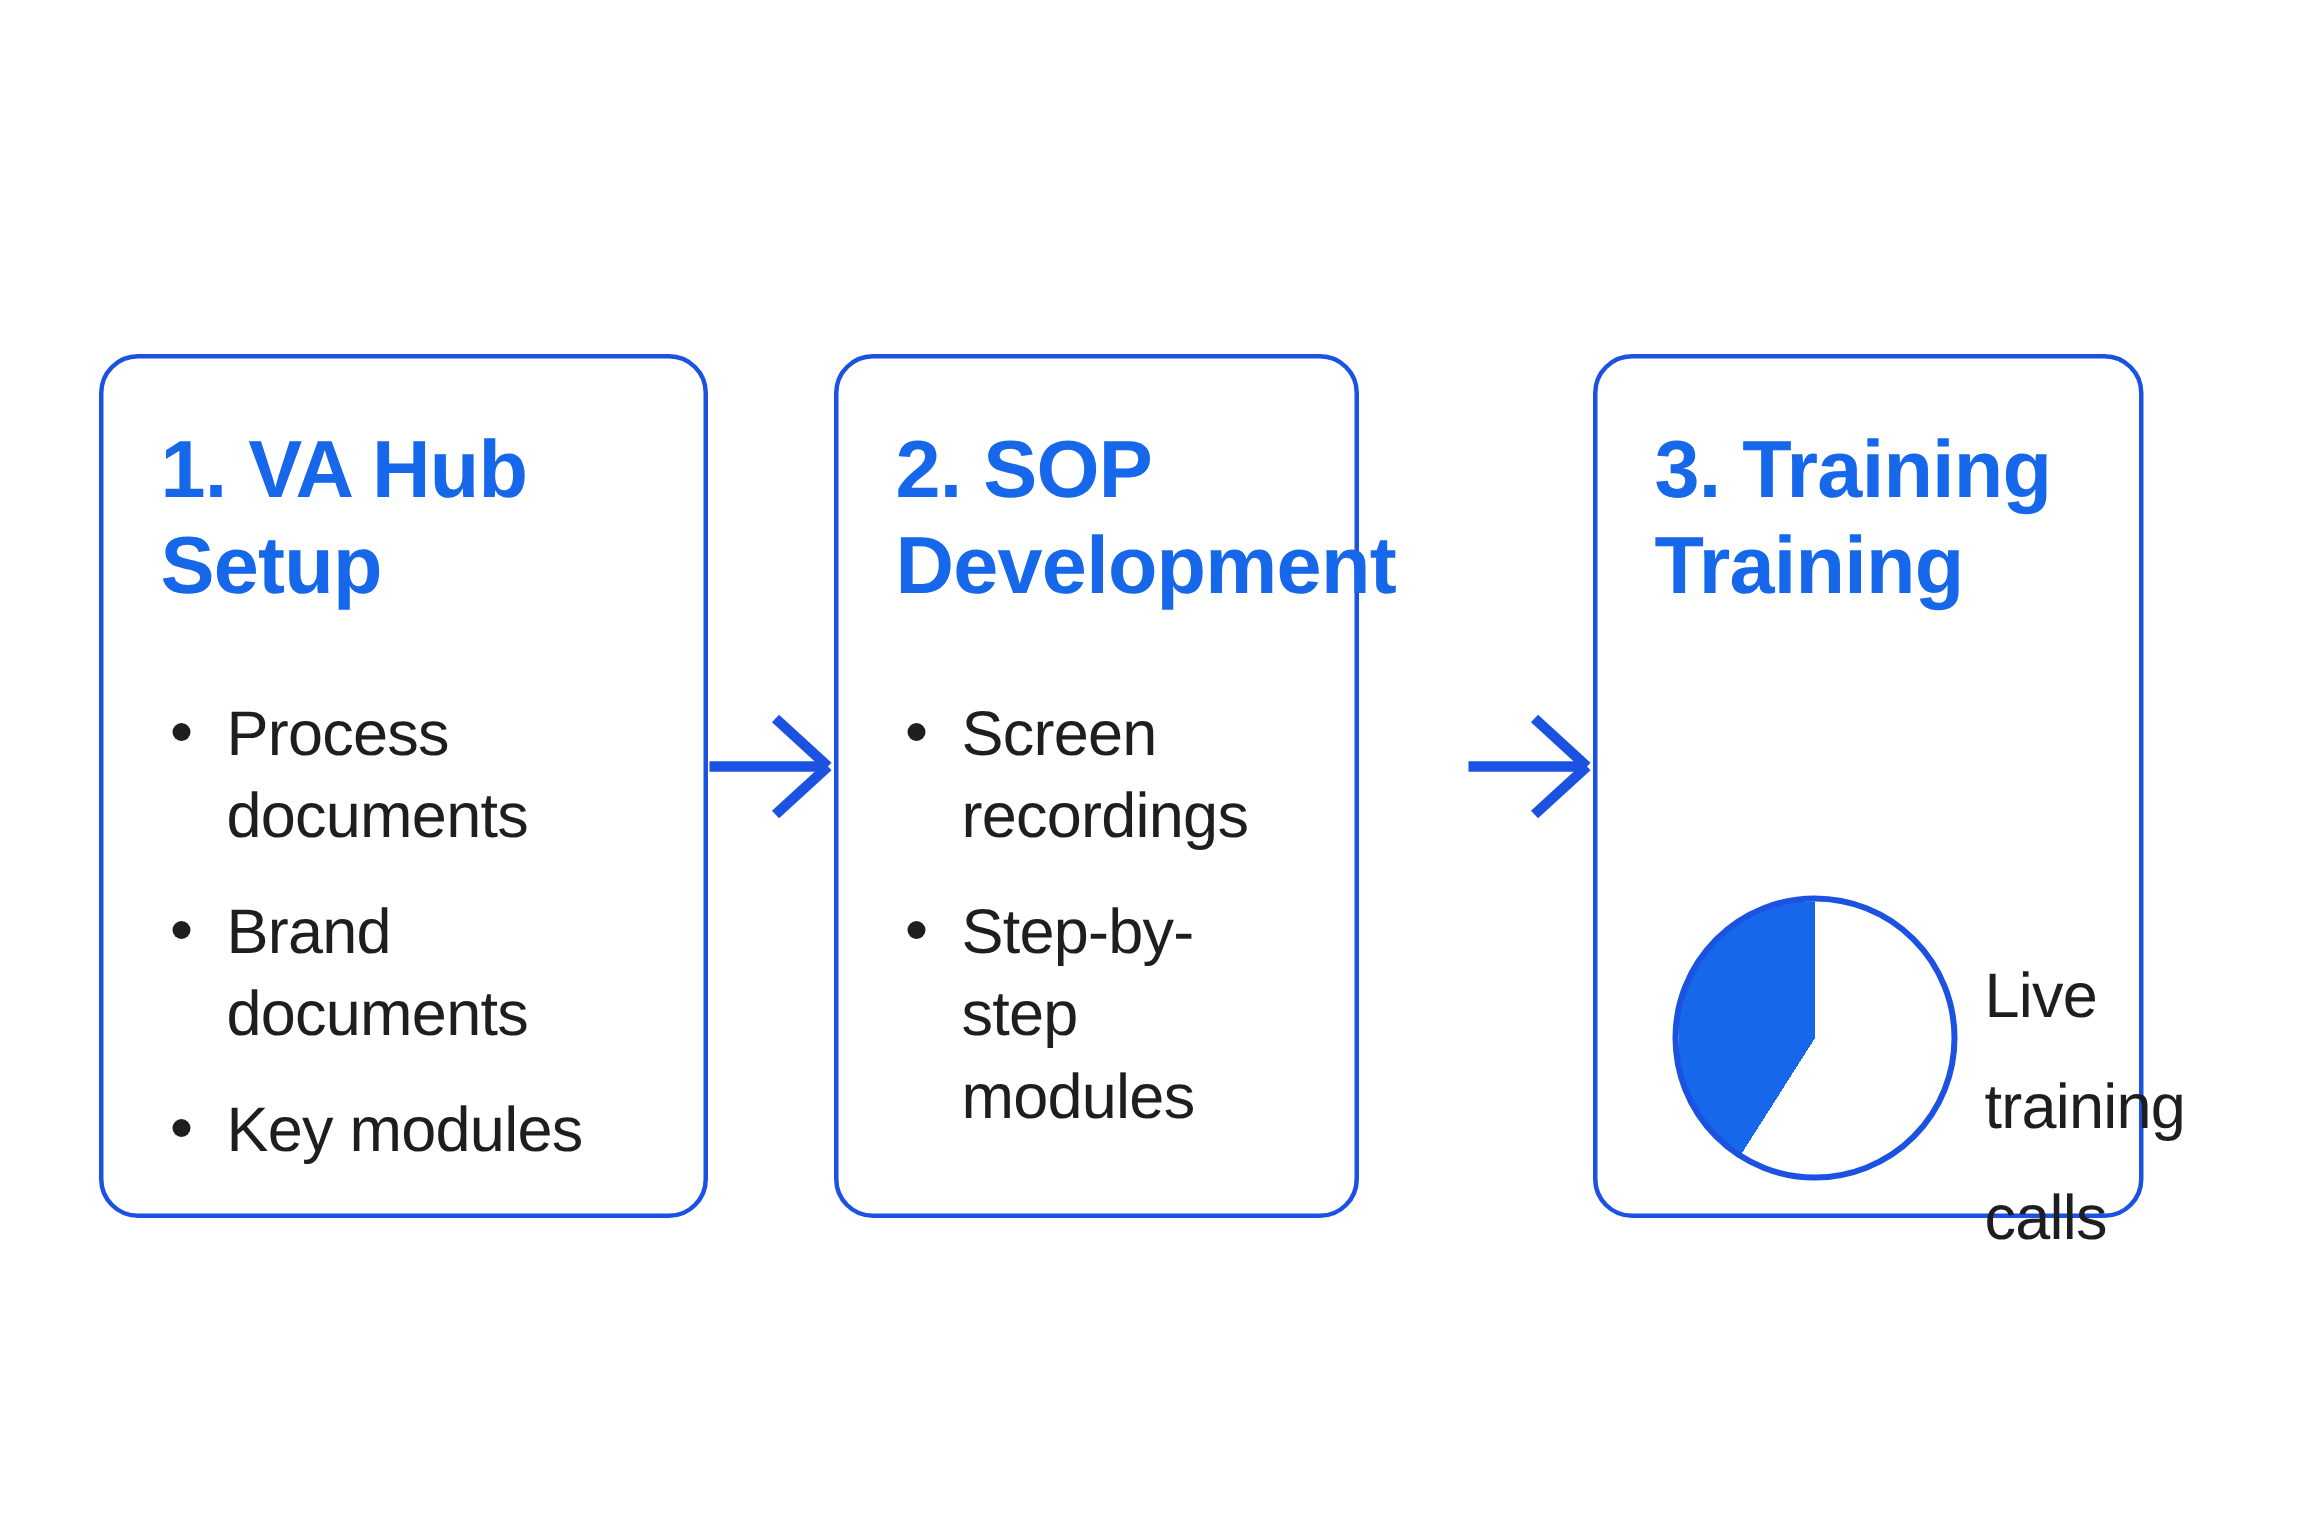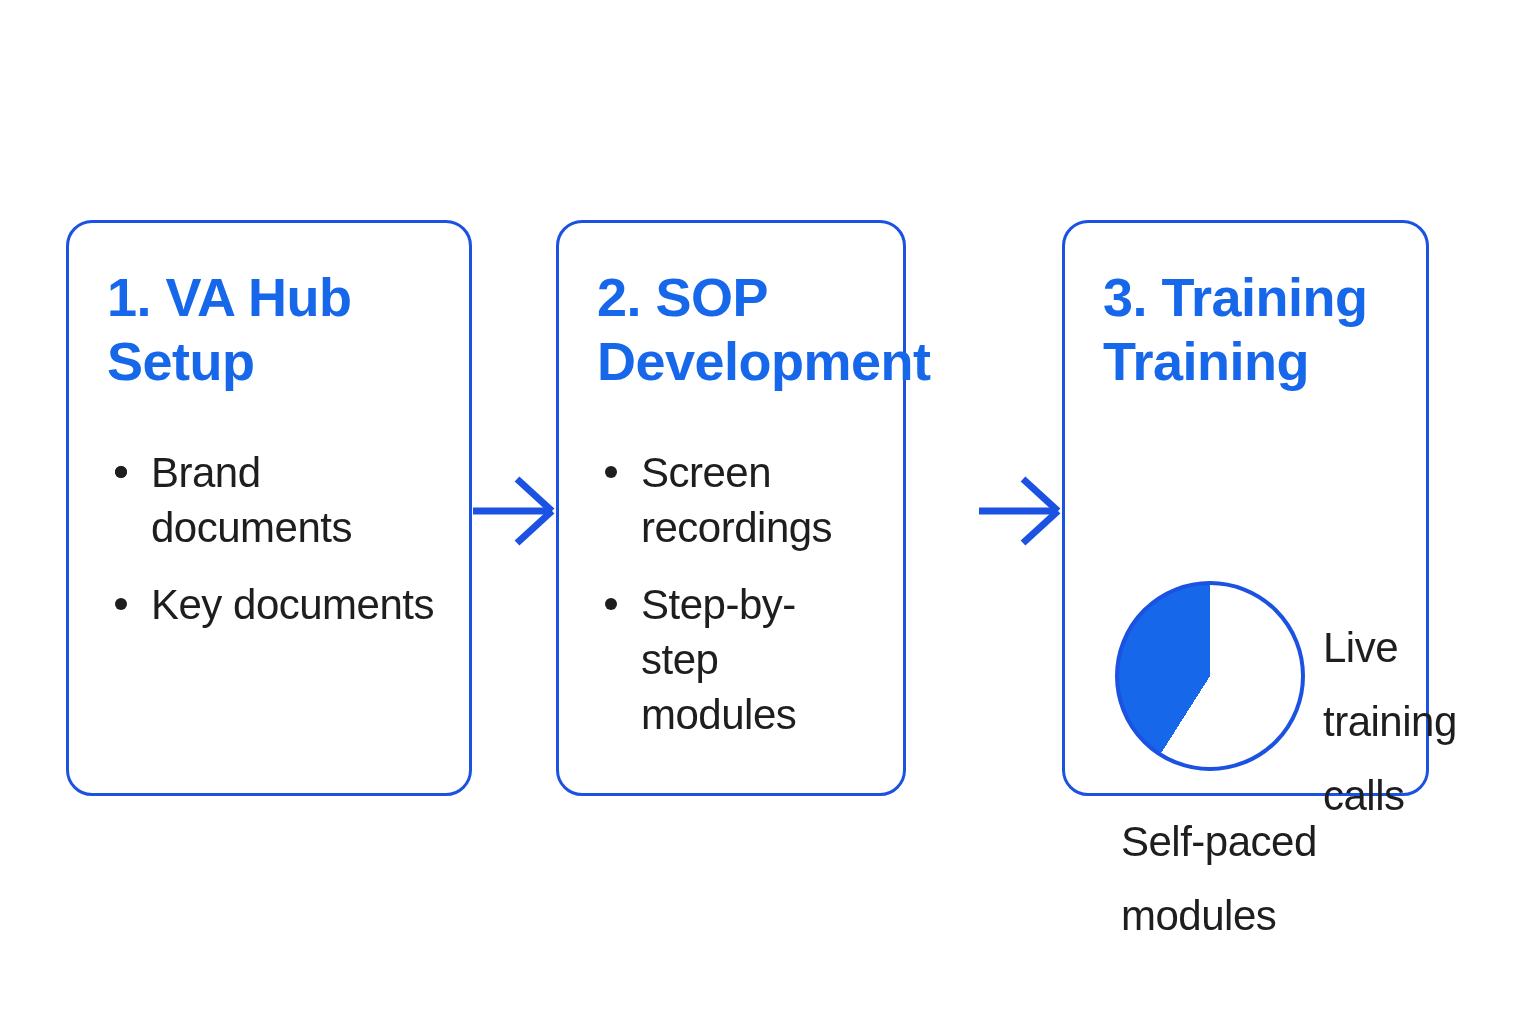--- a/index.html
+++ b/index.html
@@ -12,21 +12,21 @@
   html, body {
     width: 1536px; height: 1024px;
     background: var(--bg);
     font-family: "Liberation Sans", "DejaVu Sans", sans-serif;
     overflow: hidden;
   }
   .canvas { position: relative; width: 1536px; height: 1024px; }
 
   .step-box {
     position: absolute;
-    top: 220px;
+    top: 236px;
     height: 576px;
     border: 3px solid var(--border);
     border-radius: 26px;
     background: var(--bg);
     padding: 42px 30px 0 38px;
   }
   .box-1 { left: 66px;   width: 406px; }
   .box-2 { left: 556px;  width: 350px; }
   .box-3 { left: 1062px; width: 367px; }
 
@@ -94,28 +94,29 @@
 <div class="canvas">
 
   <div class="step-box box-1">
     <h2 class="step-title">
       <span>1. VA Hub</span>
       <span>Setup</span>
     </h2>
     <ul class="bullet-list">
       <li class="bullet-item">
         <span class="bullet-dot"></span>
+        <span>Process documents</span>
       </li>
       <li class="bullet-item">
         <span class="bullet-dot"></span>
         <span>Brand documents</span>
       </li>
       <li class="bullet-item">
         <span class="bullet-dot"></span>
-        <span>Key documents</span>
+        <span>Key modules</span>
       </li>
     </ul>
   </div>
 
   <div class="flow-arrow arrow-1">
     <svg viewBox="0 0 84 76">
       <line x1="1" y1="38" x2="79" y2="38" stroke="currentColor" stroke-width="7"></line>
       <line x1="45" y1="6" x2="80" y2="38" stroke="currentColor" stroke-width="7"></line>
       <line x1="45" y1="70" x2="80" y2="38" stroke="currentColor" stroke-width="7"></line>
     </svg>
@@ -147,17 +148,16 @@
   </div>
 
   <div class="step-box box-3">
     <h2 class="step-title">
       <span>3. Training</span>
       <span>Training</span>
     </h2>
     <div class="pie-wrap">
       <div class="pie-chart" style="background: conic-gradient(rgb(255, 255, 255) 0deg, rgb(255, 255, 255) 212.4deg, rgb(22, 103, 233) 212.4deg, rgb(22, 103, 233) 360deg);"></div>
       <div class="pie-label pie-label-right">Live training calls</div>
-      <div class="pie-label pie-label-bottom">Self-paced modules</div>
     </div>
   </div>
 
 </div>
 
 </body></html>

